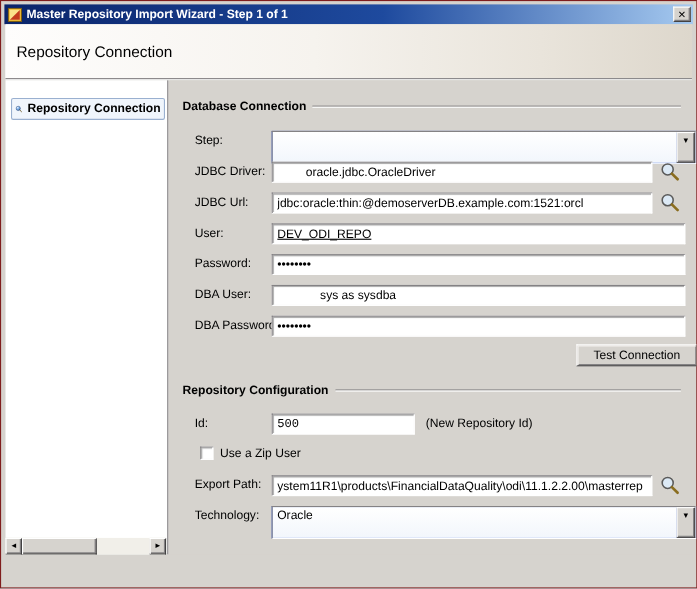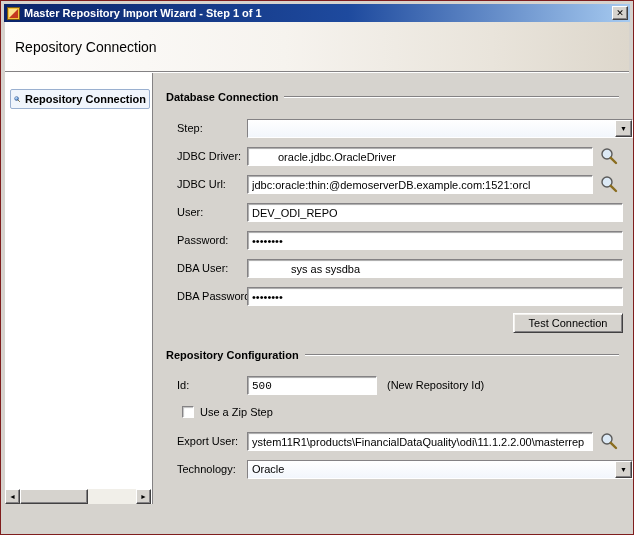--- a/index.html
+++ b/index.html
@@ -23,28 +23,28 @@
   .sbtn.left{left:0}.sbtn.right{right:0}
   .sthumb{position:absolute;top:0;left:15px;width:68px;height:15px;background:#d6d3ce;border:1px solid;border-color:#fff #424142 #424142 #fff;box-shadow:inset -1px -1px 0 #848284}
   
   .content{position:absolute;left:153px;top:72px;right:4px;height:431px;background:#d6d3ce}
   .section{position:absolute;left:12px;right:10px;display:flex;align-items:center;gap:6px}
   .section .stitle{font-weight:bold;font-size:11px;white-space:nowrap}
   .section .sline{flex:1;height:2px;border-top:1px solid #848284;border-bottom:1px solid #fff}
   .flabel{position:absolute;left:23px;font-size:11px;white-space:nowrap}
   .tf{position:absolute;height:19px;background:#fff;border:1px solid;border-color:#848284 #fff #fff #848284;box-shadow:inset 1px 1px 0 #5a5a5a33, inset 1px 1px 1px #42414255;font-family:"Liberation Sans",sans-serif;font-size:11px;padding:0 4px;color:#000}
   input.tf{outline:none}
-  .combo{position:absolute;height:19px;display:flex;background:#1d4ed8;border:1px solid;border-color:#848284 #fff #fff #848284;box-shadow:inset 1px 1px 1px #42414255}
+  .combo{position:absolute;height:30px;display:flex;background:#1d4ed8;border:1px solid;border-color:#848284 #fff #fff #848284;box-shadow:inset 1px 1px 1px #42414255}
   .combo .cval{flex:1;padding:2px 4px;font-size:11px;white-space:nowrap;overflow:hidden;background:linear-gradient(180deg,#ffffff 0%,#f2f6fc 100%)}
   .combo .carrow{width:17px;background:#d6d3ce;border:1px solid;border-color:#fff #424142 #424142 #fff;box-shadow:inset -1px -1px 0 #848284;font-size:7px;text-align:center;line-height:16px;color:#000}
   .search-ico{position:absolute;width:18px;height:18px}
   .btn{position:absolute;height:21px;background:#d6d3ce;border:1px solid;border-color:#fff #424142 #424142 #fff;box-shadow:inset 1px 1px 0 #f4f2ee, inset -1px -1px 0 #848284;font-family:"Liberation Sans",sans-serif;font-size:11px;text-align:center;color:#000;padding:0}
   .btn.disabled{color:#848284;text-shadow:1px 1px 0 #fff}
   .btn.default{border:1px solid #3c5f9e;box-shadow:0 0 0 1px #9cbbe8, inset 1px 1px 0 #f4f2ee, inset -1px -1px 0 #848284}
-  .testbtn{position:absolute;left:359px;top:240px;width:110px;height:20px}
+  .testbtn{position:absolute;left:370px;top:240px;width:110px;height:20px}
   .cb{position:absolute;width:12px;height:12px;background:#fff;border:1px solid;border-color:#848284 #fff #fff #848284;box-shadow:inset 1px 1px 1px #42414255}
   .hint{position:absolute;font-size:11px;white-space:nowrap}
   
   .footer{position:absolute;left:4px;right:4px;top:504px;bottom:4px;border-top:1px solid #848284;box-shadow:inset 0 1px 0 #fff;background:#d6d3ce}
 </style>
 </head>
 <body>
 
 <div class="win">
 
@@ -105,21 +105,21 @@
     </svg>
 
     <div class="flabel" style="top:105px">JDBC Url:</div>
     <input class="tf" style="left: 93px; top: 102px; width: 346px;" value="jdbc:oracle:thin:@demoserverDB.example.com:1521:orcl">
     <svg class="search-ico" style="left:446px;top:102px" viewBox="0 0 18 18">
       <circle cx="7" cy="7" r="5" fill="#dce9f5" stroke="#5a5a5a" stroke-width="1.4"></circle>
       <line x1="10.8" y1="10.8" x2="16" y2="16" stroke="#8a6d1f" stroke-width="2.4" stroke-linecap="round"></line>
     </svg>
 
     <div class="flabel" style="top:133px">User:</div>
-    <input class="tf" style="left: 93px; top: 130px; width: 376px;" value="DEV_ODI_REPO">
+    <input class="tf" style="left: 93px; top: 130px; width: 376px; text-decoration: underline;" value="DEV_ODI_REPO">
 
     <div class="flabel" style="top:161px">Password:</div>
     <input class="tf" style="left: 93px; top: 158px; width: 376px;" value="••••••••">
 
     <div class="flabel" style="top:189px">DBA User:</div>
     <input class="tf" style="left: 93px; top: 186px; width: 376px; padding-left: 43px;" value="sys as sysdba">
 
     <div class="flabel" style="top:217px">DBA Password:</div>
     <input class="tf" style="left: 93px; top: 214px; width: 376px;" value="••••••••">
 
@@ -128,23 +128,23 @@
     <div class="section" style="top:276px">
       <span class="stitle">Repository Configuration</span>
       <span class="sline"></span>
     </div>
 
     <div class="flabel" style="top:306px">Id:</div>
     <input class="tf" style="left: 93px; top: 303px; width: 130px; font-family: Liberation Mono, monospace;" value="500">
     <div class="hint" style="left:233px;top:306px">(New Repository Id)</div>
 
     <div class="cb" style="left:28px;top:333px"></div>
-    <div class="flabel" style="left:46px;top:333px">Use a Zip Step</div>
+    <div class="flabel" style="left:46px;top:333px">Use a Zip User</div>
 
-    <div class="flabel" style="top:362px">Export User:</div>
+    <div class="flabel" style="top:362px">Export Path:</div>
     <input class="tf" style="left: 93px; top: 359px; width: 346px;" value="ystem11R1\products\FinancialDataQuality\odi\11.1.2.2.00\masterrep">
     <svg class="search-ico" style="left:446px;top:359px" viewBox="0 0 18 18">
       <circle cx="7" cy="7" r="5" fill="#dce9f5" stroke="#5a5a5a" stroke-width="1.4"></circle>
       <line x1="10.8" y1="10.8" x2="16" y2="16" stroke="#8a6d1f" stroke-width="2.4" stroke-linecap="round"></line>
     </svg>
 
     <div class="flabel" style="top:390px">Technology:</div>
     <div class="combo" style="left:93px;top:387px;width:386px">
       <div class="cval">Oracle</div>
       <div class="carrow">▼</div>

